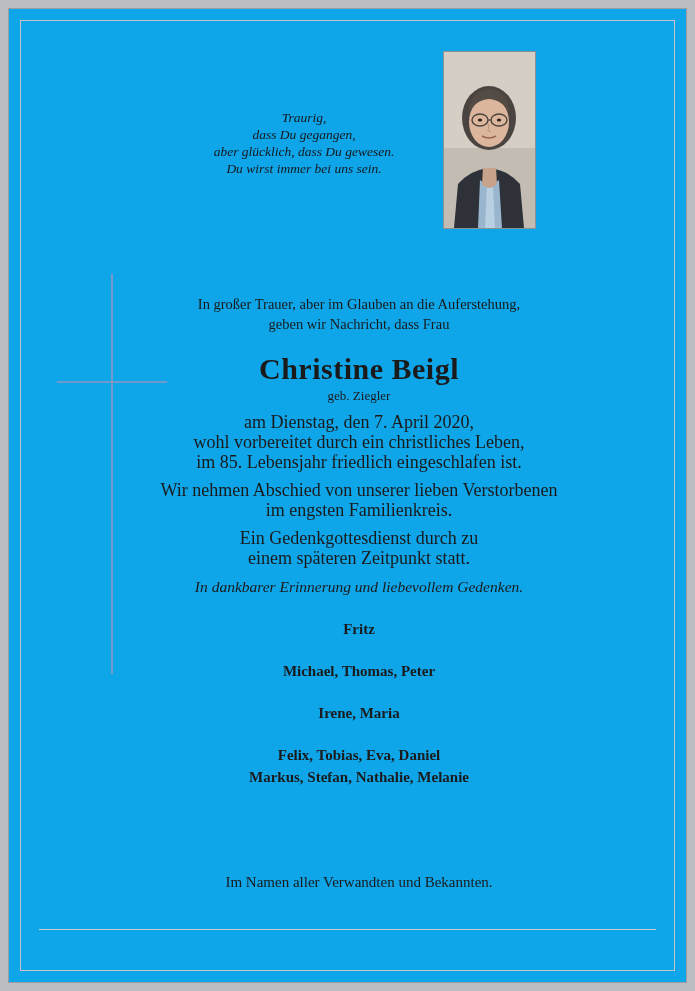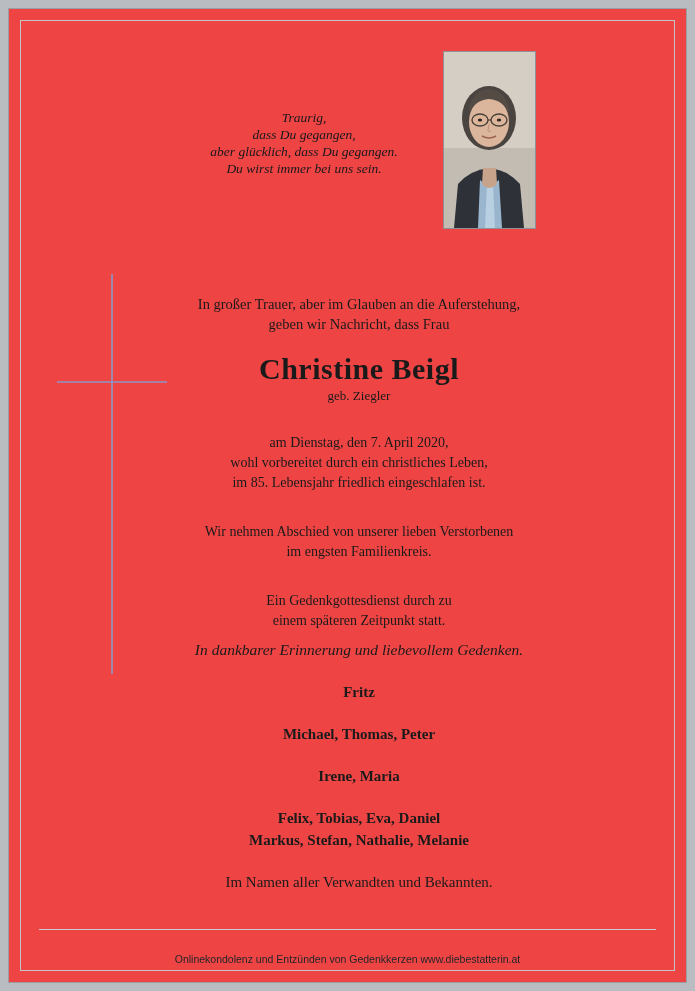--- a/index.html
+++ b/index.html
@@ -13,21 +13,21 @@
     font-family: "Liberation Serif", serif;
     color: #1a1a1a;
     overflow: hidden;
   }
   .page {
     position: absolute;
     left: 9px;
     top: 9px;
     width: 677px;
     height: 973px;
-    background: #ef4444;
+    background: #0ea5e9;
     box-shadow: 0 0 0 1px #9a9da1;
   }
   .inner-border {
     position: absolute;
     left: 11px;
     top: 11px;
     right: 11px;
     bottom: 11px;
     border: 1px solid #c3c5c9;
     pointer-events: none;
@@ -84,22 +84,22 @@
     margin-top: 18px;
     font-size: 30px;
     font-weight: bold;
     letter-spacing: 0.5px;
   }
   .maiden {
     margin-top: 2px;
     font-size: 13px;
   }
   .para {
-    margin-top: 29px;
-    font-size: 14px;
+    margin-top: 8px;
+    font-size: 18px;
     line-height: 20px;
   }
   .memoriam {
     margin-top: 10px;
     font-size: 15.5px;
     font-style: italic;
   }
   .family {
     margin-top: 22px;
     font-size: 15px;
@@ -173,21 +173,21 @@
 
       <path d="M38 84 Q45 88 52 84" stroke="#9a6352" stroke-width="1.6" fill="none"></path>
 
       <path d="M45 72 L44 79 Q46 80 47 79" stroke="#bd9379" stroke-width="1" fill="none"></path>
     </svg>
   </div>
 
   <div class="verse">
     <div>Traurig,</div>
     <div>dass Du gegangen,</div>
-    <div>aber glücklich, dass Du gegangen.</div>
+    <div>aber glücklich, dass Du gewesen.</div>
     <div>Du wirst immer bei uns sein.</div>
   </div>
 
   <svg class="cross" viewBox="0 0 110 400">
     <line x1="55" y1="0" x2="55" y2="400" stroke="#8f96c4" stroke-width="1.6"></line>
     <line x1="0" y1="108" x2="110" y2="108" stroke="#8f96c4" stroke-width="1.6"></line>
   </svg>
 
   <div class="main">
     <div class="intro">
@@ -222,15 +222,14 @@
       <div class="family-group">Irene, Maria</div>
       <div class="family-group" style="white-space: pre-line;">Felix, Tobias, Eva, Daniel
 Markus, Stefan, Nathalie, Melanie</div>
     </div>
   </div>
 
   <div class="closing">Im Namen aller Verwandten und Bekannten.</div>
 
   <div class="footer-rule"></div>
   <div class="footer">
-    <div>Onlinekondolenz und Entzünden von Gedenkkerzen www.diebestatterin.at</div>
   </div>
 </div>
 
 </body></html>

